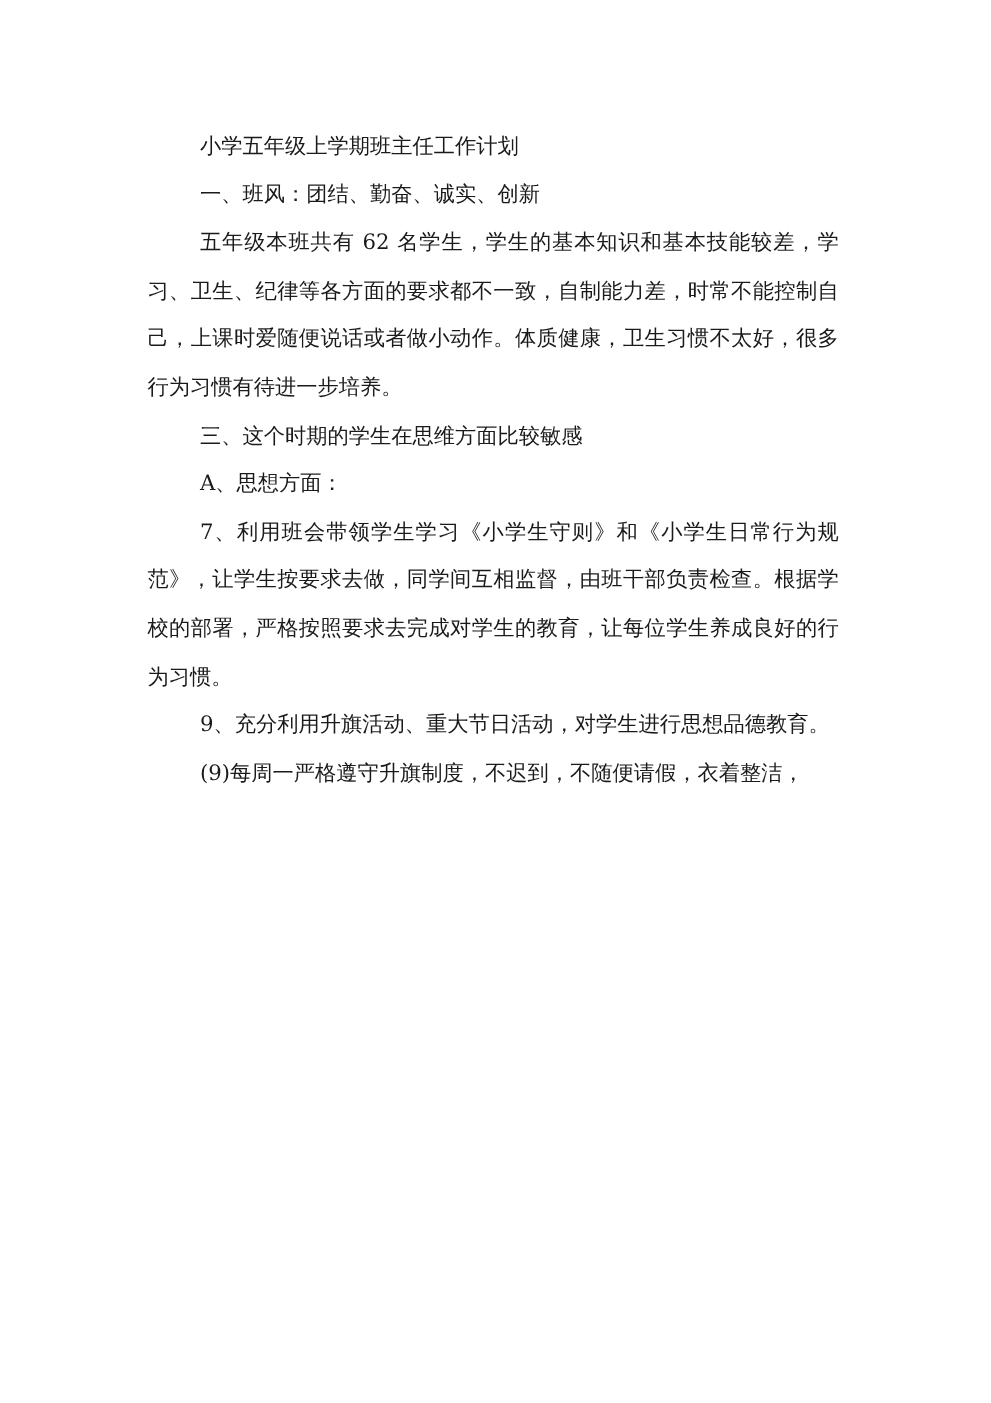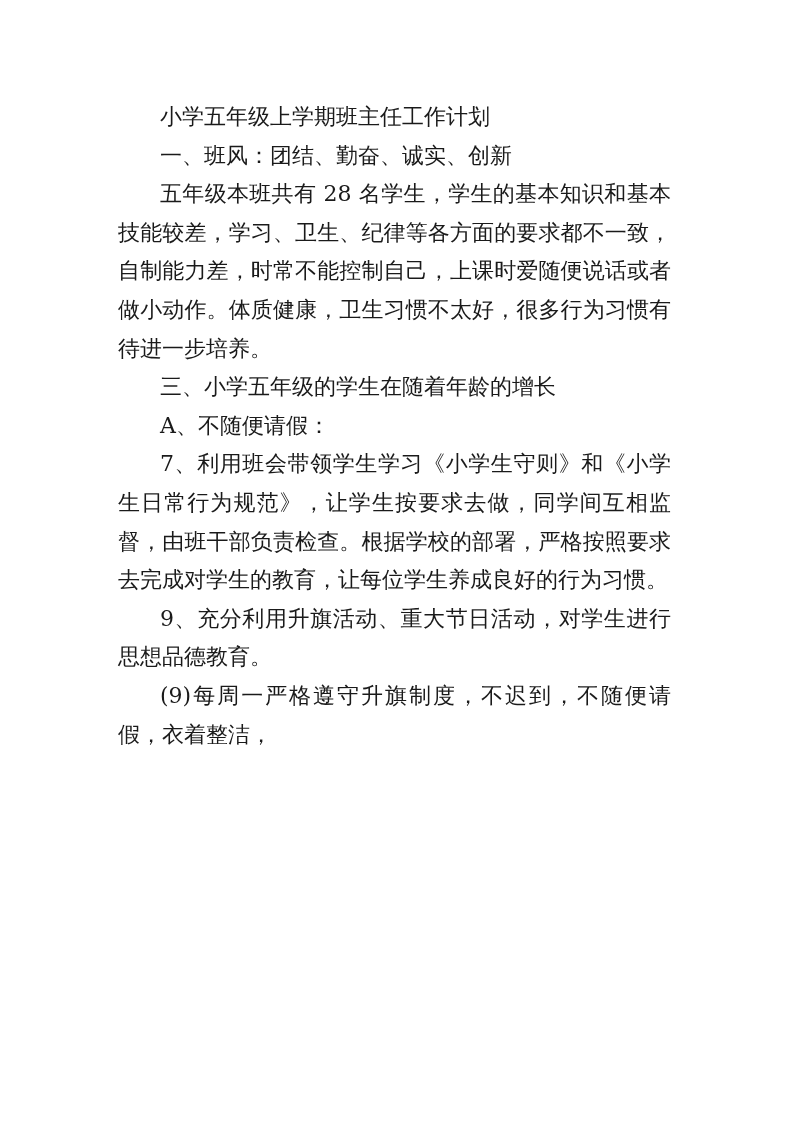--- a/index.html
+++ b/index.html
@@ -3,33 +3,33 @@
 <meta charset="utf-8">
 <style>
   html, body { margin: 0; padding: 0; background: #ffffff; }
   body { width: 793px; height: 1122px; position: relative; overflow: hidden; }
   .page {
     position: absolute;
     left: 118px;
     top: 98px;
     width: 553px;
     font-family: "DejaVu Serif", "Liberation Serif", serif;
-    font-size: 22px;
+    font-size: 17px;
     color: #1a1a1a;
     line-height: 38.6px;
   }
   .page p { margin: 0; text-align: justify; text-justify: inter-character; }
   .indent { text-indent: 42px; }
   .title { text-indent: 42px; }
 </style>
 </head>
 <body>
 
 <div class="page">
   <p class="title">小学五年级上学期班主任工作计划</p>
   <p class="indent">一、班风：团结、勤奋、诚实、创新</p>
-  <p class="indent">五年级本班共有 28 名学生，学生的基本知识和基本技能较差，学习、卫生、纪律等各方面的要求都不一致，自制能力差，时常不能控制自己，上课时爱随便说话或者做小动作。体质健康，卫生习惯不太好，很多行为习惯有待进一步培养。</p>
-  <p class="indent">三、小学五年级的学生在随着年龄的增长</p>
-  <p class="indent">A、不随便请假：</p>
+  <p class="indent">五年级本班共有 62 名学生，学生的基本知识和基本技能较差，学习、卫生、纪律等各方面的要求都不一致，自制能力差，时常不能控制自己，上课时爱随便说话或者做小动作。体质健康，卫生习惯不太好，很多行为习惯有待进一步培养。</p>
+  <p class="indent">三、这个时期的学生在思维方面比较敏感</p>
+  <p class="indent">A、思想方面：</p>
   <p class="indent">7、利用班会带领学生学习《小学生守则》和《小学生日常行为规范》，让学生按要求去做，同学间互相监督，由班干部负责检查。根据学校的部署，严格按照要求去完成对学生的教育，让每位学生养成良好的行为习惯。</p>
   <p class="indent">9、充分利用升旗活动、重大节日活动，对学生进行思想品德教育。</p>
   <p class="indent">(9)每周一严格遵守升旗制度，不迟到，不随便请假，衣着整洁，</p>
 </div>
 
 </body></html>

